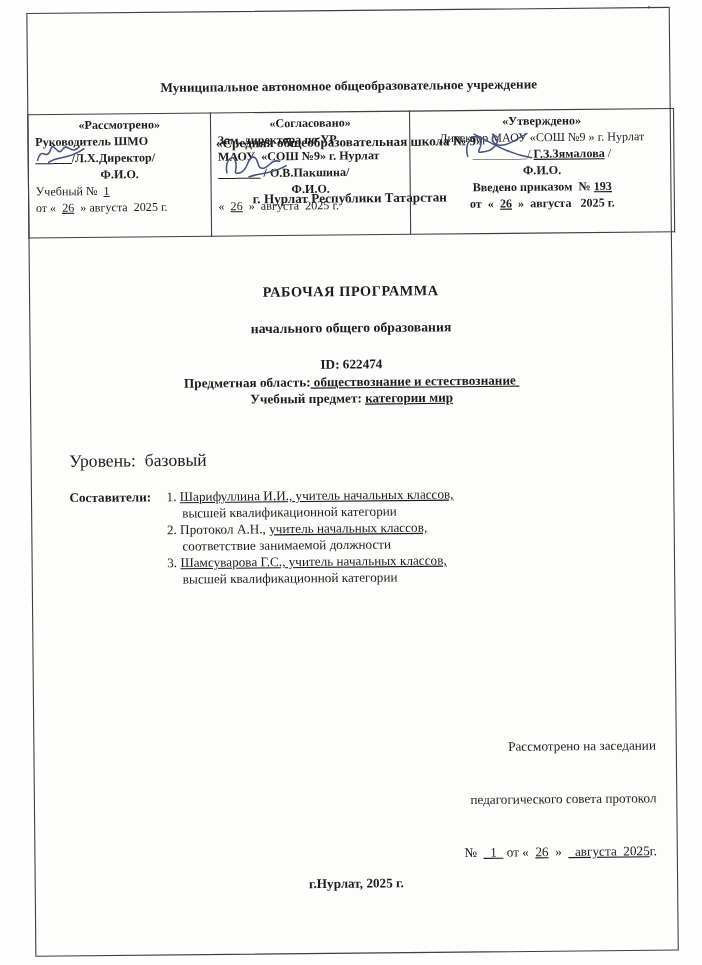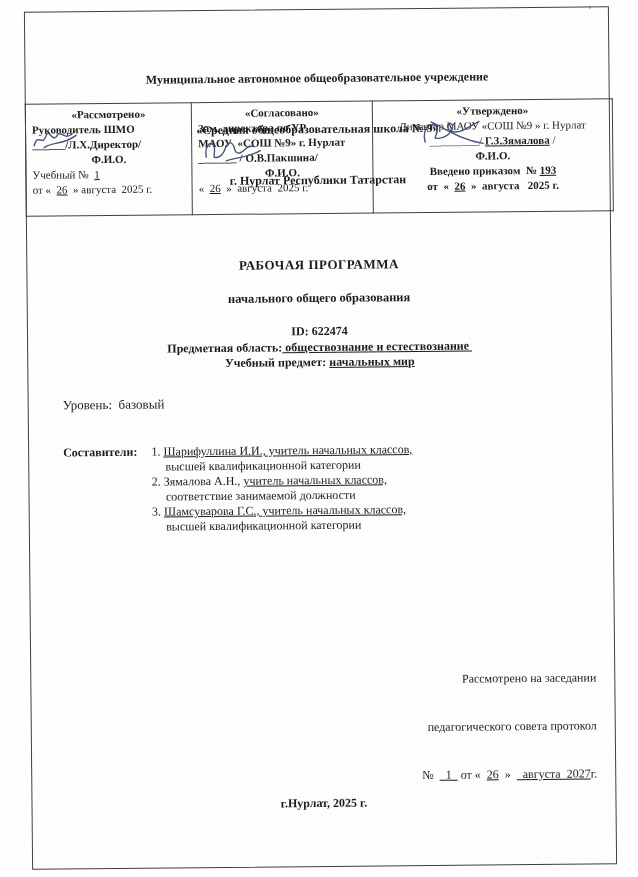--- a/index.html
+++ b/index.html
@@ -49,21 +49,21 @@
   .sig1 { left:0px; top:-12px; }
   .sig2 { left:4px; top:-16px; }
   .sig3 { left:38px; top:-18px; }
 
   .abs { position:absolute; left:0; right:0; }
   .title      { top:247px; text-align:center; font-weight:bold; font-size:13px; letter-spacing:0.5px; }
   .subtitle   { top:281px; text-align:center; font-weight:bold; font-size:12.5px; }
   .idline     { top:314px; text-align:center; font-weight:bold; font-size:12px; }
   .area       { top:330px; text-align:center; font-weight:bold; font-size:12px; }
   .subject    { top:345px; text-align:center; font-weight:bold; font-size:12px; }
-  .level      { position:absolute; top:385px; left:34px; font-size:13px; }
+  .level      { position:absolute; top:399px; left:34px; font-size:16px; }
   .authors    { position:absolute; top:433px; left:34px; font-size:12px; line-height:15px; display:flex; }
   .authors .label { font-weight:bold; margin-right:14px; }
   .auth-item .qual { padding-left:14px; }
   .council {
     position:absolute; top:630px; left:240px; right:18px;
     text-align:right; font-size:12px; line-height:16px; white-space:pre-wrap;
   }
   .footer { top:786px; text-align:center; font-weight:bold; font-size:12px; }
 </style>
 </head>
@@ -121,45 +121,45 @@
           </td>
 
         </tr>
       </tbody>
         </table>
 
       <div class="abs title">РАБОЧАЯ ПРОГРАММА</div>
       <div class="abs subtitle">начального общего образования</div>
       <div class="abs idline">ID: 622474</div>
       <div class="abs area line"><span>Предметная область:</span><span class="u"> обществознание и естествознание </span></div>
-      <div class="abs subject line"><span>Учебный предмет: </span><span class="u">начальных мир</span></div>
+      <div class="abs subject line"><span>Учебный предмет: </span><span class="u">категории мир</span></div>
 
       <div class="level line"><span>Уровень:</span><span>  базовый</span></div>
 
       <div class="authors">
         <span class="label">Составители:</span>
         <div class="list">
           <div class="auth-item">
             <div class="line"><span>1. </span><span></span><span class="u">Шарифуллина И.И., учитель начальных классов,</span></div>
             <div class="qual line">высшей квалификационной категории</div>
           </div>
           <div class="auth-item">
-            <div class="line"><span>2. </span><span>Зямалова А.Н., </span><span class="u">учитель начальных классов,</span></div>
+            <div class="line"><span>2. </span><span>Протокол А.Н., </span><span class="u">учитель начальных классов,</span></div>
             <div class="qual line">соответствие занимаемой должности</div>
           </div>
           <div class="auth-item">
             <div class="line"><span>3. </span><span></span><span class="u">Шамсуварова Г.С., учитель начальных классов,</span></div>
             <div class="qual line">высшей квалификационной категории</div>
           </div>
         </div>
       </div>
 
       <div class="council">
         <div>Рассмотрено на заседании</div>
         <div>педагогического совета протокол</div>
-        <div><span>№  </span><span class="u">  1  </span><span> от «  </span><span class="u">26</span><span>  »  </span><span class="u">  августа  2027</span><span>г.</span></div>
+        <div><span>№  </span><span class="u">  1  </span><span> от «  </span><span class="u">26</span><span>  »  </span><span class="u">  августа  2025</span><span>г.</span></div>
       </div>
 
       <div class="abs footer">г.Нурлат, 2025 г.</div>
 
     </div>
   </div>
 </div>
 
 </body></html>

